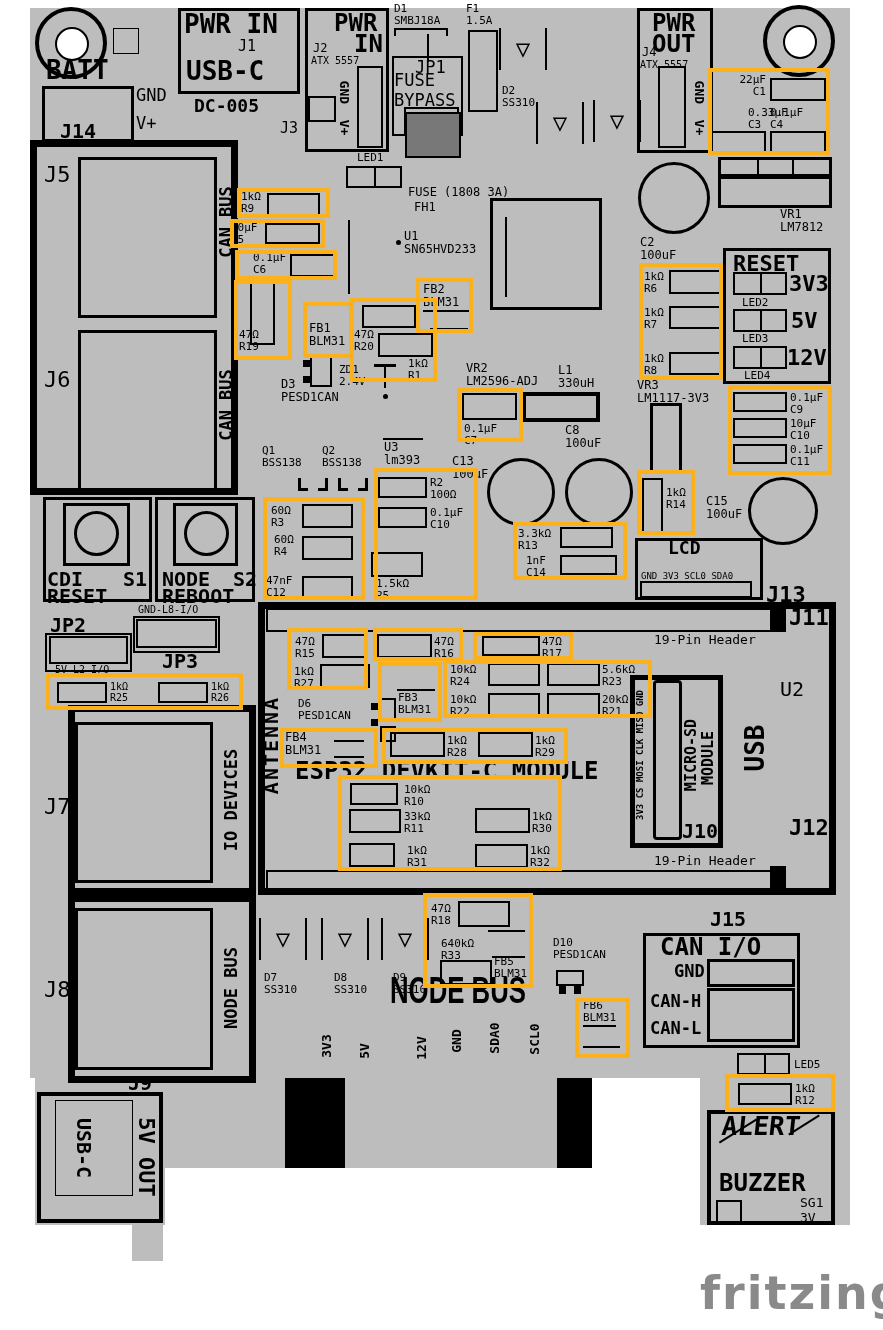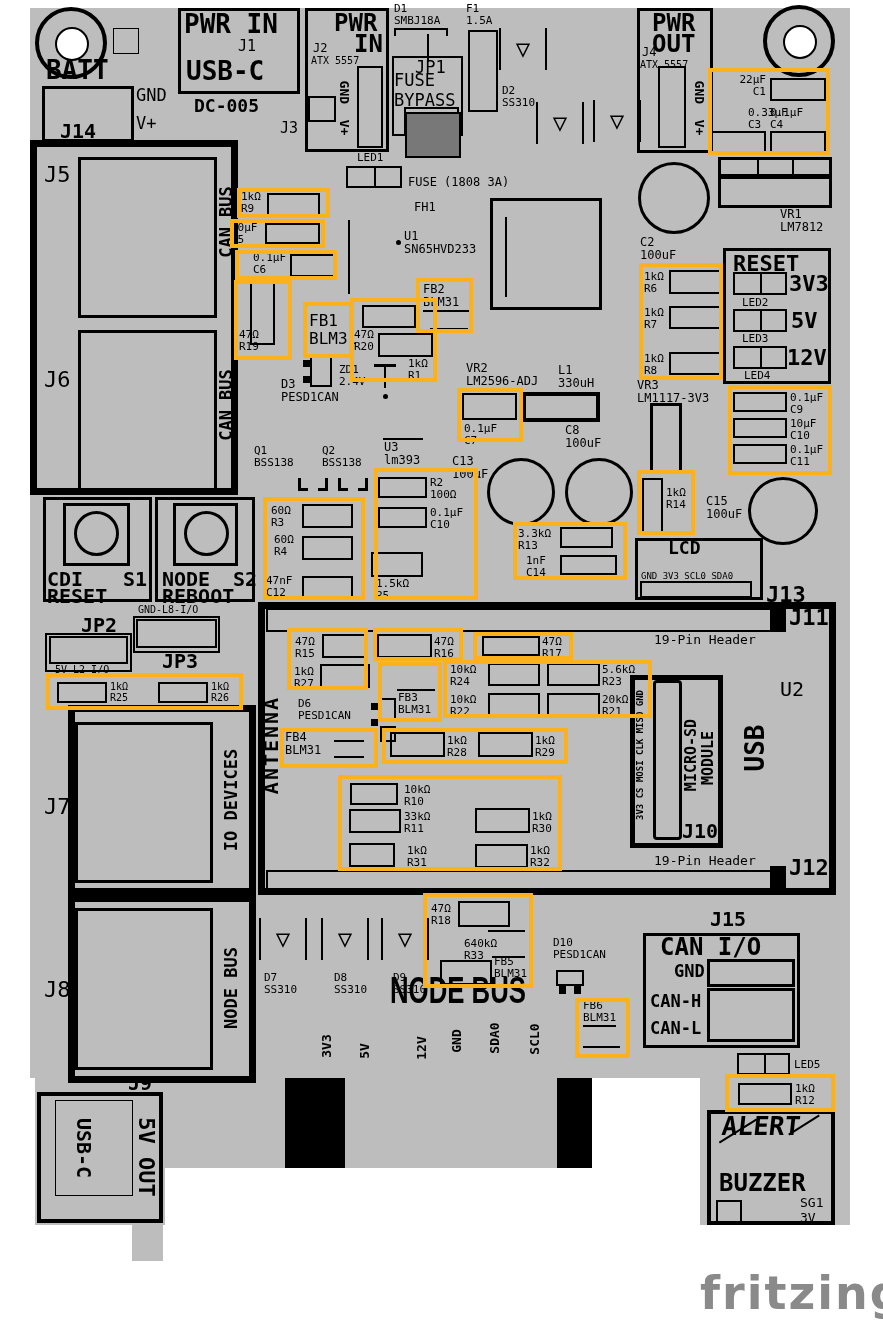--- a/index.html
+++ b/index.html
@@ -118,21 +118,21 @@
       <i style="left:33%"></i>
       <i style="left:66%"></i>
     </div>
   <div class="r3" style="left:718px;top:176px;width:114px;height:32px"></div>
   <div class="lab s12" style="left:780px;top:208px;font-size:12px"><span>VR1</span><span>LM7812</span></div>
   <div class="t" style="left:357px;top:152px">LED1</div>
   <div class="r led" style="left:346px;top:166px;width:56px;height:22px">
       <i></i>
     </div>
   <div class="dark" style="left:405px;top:112px;width:56px;height:46px"></div>
-  <div class="t s12" style="left:408px;top:176px">FUSE (1808 3A)</div>
+  <div class="t s12" style="left:408px;top:186px">FUSE (1808 3A)</div>
   <div class="t s12" style="left:414px;top:201px">FH1</div>
   <div class="r3" style="left:490px;top:198px;width:112px;height:112px"></div>
   <div class="line" style="left:348px;top:220px;width:2px;height:74px"></div>
   <div class="line" style="left:505px;top:217px;width:2px;height:80px"></div>
   <div class="k circle" style="left:396px;top:240px;width:5px;height:5px"></div>
   <div class="lab s12" style="left:404px;top:230px;font-size:12px"><span>U1</span><span>SN65HVD233</span></div>
   <div class="cap g" style="left:638px;top:162px;width:72px;height:72px"></div>
   <div class="lab s12" style="left:640px;top:236px;font-size:12px"><span>C2</span><span>100uF</span></div>
 
   <div class="hl" style="left:639px;top:263px;width:84px;height:117px"></div>
@@ -195,21 +195,21 @@
   <div class="lab" style="left:231px;top:222px"><span>10µF</span><span>C5</span></div>
   <div class="r" style="left:265px;top:223px;width:55px;height:21px"></div>
   <div class="hl" style="left:235px;top:250px;width:102px;height:30px"></div>
   <div class="lab" style="left:253px;top:252px"><span>0.1µF</span><span>C6</span></div>
   <div class="r" style="left:290px;top:254px;width:47px;height:23px"></div>
   <div class="hl" style="left:234px;top:280px;width:58px;height:80px"></div>
   <div class="r" style="left:250px;top:282px;width:25px;height:63px"></div>
   <div class="lab" style="left:239px;top:329px"><span>47Ω</span><span>R19</span></div>
 
   <div class="hl" style="left:303px;top:302px;width:50px;height:56px"></div>
-  <div class="lab s12" style="left:309px;top:312px;font-size:16px"><span>FB1</span><span>BLM31</span></div>
+  <div class="lab s12" style="left:309px;top:322px;font-size:12px"><span>FB1</span><span>BLM31</span></div>
   <div class="hl" style="left:416px;top:278px;width:57px;height:55px"></div>
   <div class="lab s12" style="left:423px;top:283px;font-size:12px"><span>FB2</span><span>BLM31</span></div>
   <div class="line" style="left:423px;top:310px;width:46px;height:2px"></div>
   <div class="line" style="left:430px;top:328px;width:38px;height:2px"></div>
   <div class="hl" style="left:350px;top:298px;width:87px;height:84px"></div>
   <div class="r" style="left:362px;top:305px;width:54px;height:23px"></div>
   <div class="lab" style="left:354px;top:329px"><span>47Ω</span><span>R20</span></div>
   <div class="r" style="left:378px;top:333px;width:55px;height:24px"></div>
   <div class="lab" style="left:408px;top:358px"><span>1kΩ</span><span>R1</span></div>
   <div class="lab s12" style="left:281px;top:378px;font-size:12px"><span>D3</span><span>PESD1CAN</span></div>
@@ -225,21 +225,21 @@
   <div class="hl" style="left:457px;top:388px;width:66px;height:54px"></div>
   <div class="r" style="left:462px;top:393px;width:55px;height:27px"></div>
   <div class="lab" style="left:464px;top:423px"><span>0.1µF</span><span>C7</span></div>
   <div class="lab s12" style="left:558px;top:364px;font-size:12px"><span>L1</span><span>330uH</span></div>
   <div class="r4" style="left:522px;top:392px;width:78px;height:30px"></div>
   <div class="lab s12" style="left:565px;top:424px;font-size:12px"><span>C8</span><span>100uF</span></div>
   <div class="lab s12" style="left:452px;top:455px;font-size:12px"><span>C13</span><span>100µF</span></div>
   <div class="cap g" style="left:487px;top:458px;width:68px;height:68px"></div>
   <div class="cap g" style="left:565px;top:458px;width:68px;height:68px"></div>
 
-  <div class="lab" style="left:254px;top:445px"><span>Q1</span><span>BSS138</span></div>
+  <div class="lab" style="left:262px;top:445px"><span>Q1</span><span>BSS138</span></div>
   <div class="lab" style="left:322px;top:445px"><span>Q2</span><span>BSS138</span></div>
   <div class="line" style="left:383px;top:438px;width:40px;height:2px"></div>
   <div class="lab s12" style="left:384px;top:441px;font-size:12px"><span>U3</span><span>lm393</span></div>
   <div style="left:298px;top:478px;width:10px;height:13px;border-left:3px solid #000;border-bottom:3px solid #000;z-index:15"></div>
   <div style="left:318px;top:478px;width:10px;height:13px;border-right:3px solid #000;border-bottom:3px solid #000;z-index:15"></div>
   <div style="left:338px;top:478px;width:10px;height:13px;border-left:3px solid #000;border-bottom:3px solid #000;z-index:15"></div>
   <div style="left:358px;top:478px;width:10px;height:13px;border-right:3px solid #000;border-bottom:3px solid #000;z-index:15"></div>
   <div class="hl" style="left:263px;top:497px;width:102px;height:103px"></div>
   <div class="lab" style="left:271px;top:505px"><span>60Ω</span><span>R3</span></div>
   <div class="r" style="left:302px;top:504px;width:51px;height:24px"></div>
@@ -266,21 +266,21 @@
   <div class="t s20 b" style="left:47px;top:568px">CDI</div>
   <div class="t s20 b" style="left:123px;top:568px">S1</div>
   <div class="t s20 b" style="left:47px;top:585px">RESET</div>
   <div class="r3" style="left:155px;top:497px;width:100px;height:105px"></div>
   <div class="btnsq g" style="left:173px;top:503px;width:65px;height:63px"></div>
   <div class="btncirc" style="left:184px;top:511px;width:45px;height:45px"></div>
   <div class="t s20 b" style="left:162px;top:568px">NODE</div>
   <div class="t s20 b" style="left:233px;top:568px">S2</div>
   <div class="t s20 b" style="left:162px;top:585px">REBOOT</div>
 
-  <div class="t s20 b" style="left:81px;top:614px">JP2</div>
+  <div class="t s20 b" style="left:50px;top:614px">JP2</div>
   <div class="r" style="left:45px;top:633px;width:87px;height:39px"></div>
   <div class="r" style="left:49px;top:636px;width:79px;height:28px"></div>
   <div class="t s10" style="left:55px;top:664px">5V-L2-I/O</div>
   <div class="t s10" style="left:138px;top:604px">GND-L8-I/O</div>
   <div class="r" style="left:133px;top:616px;width:87px;height:37px"></div>
   <div class="r" style="left:136px;top:619px;width:81px;height:29px"></div>
   <div class="t s20 b" style="left:162px;top:650px">JP3</div>
   <div class="hl" style="left:46px;top:673px;width:197px;height:37px"></div>
   <div class="r" style="left:57px;top:682px;width:50px;height:21px"></div>
   <div class="lab s10" style="left:110px;top:681px;font-size:10px"><span>1kΩ</span><span>R25</span></div>
@@ -337,20 +337,21 @@
   <div class="hl" style="left:280px;top:728px;width:98px;height:40px"></div>
   <div class="lab s12" style="left:285px;top:731px;font-size:12px"><span>FB4</span><span>BLM31</span></div>
   <div class="line" style="left:334px;top:740px;width:30px;height:2px"></div>
   <div class="line" style="left:334px;top:756px;width:30px;height:2px"></div>
   <div class="hl" style="left:382px;top:728px;width:186px;height:36px"></div>
   <div class="r" style="left:390px;top:732px;width:55px;height:25px"></div>
   <div class="lab" style="left:447px;top:735px"><span>1kΩ</span><span>R28</span></div>
   <div class="r" style="left:478px;top:732px;width:55px;height:25px"></div>
   <div class="lab" style="left:535px;top:735px"><span>1kΩ</span><span>R29</span></div>
 
+  <div class="t s24 b" style="left:295px;top:758px">ESP32 DEVKIT-C MODULE</div>
 
   <div class="hl" style="left:338px;top:775px;width:224px;height:96px"></div>
   <div class="r" style="left:350px;top:783px;width:48px;height:22px"></div>
   <div class="lab" style="left:404px;top:784px"><span>10kΩ</span><span>R10</span></div>
   <div class="r" style="left:349px;top:809px;width:52px;height:24px"></div>
   <div class="lab" style="left:404px;top:811px"><span>33kΩ</span><span>R11</span></div>
   <div class="r" style="left:475px;top:808px;width:55px;height:25px"></div>
   <div class="lab" style="left:532px;top:811px"><span>1kΩ</span><span>R30</span></div>
   <div class="r" style="left:349px;top:843px;width:46px;height:24px"></div>
   <div class="lab" style="left:407px;top:845px"><span>1kΩ</span><span>R31</span></div>
@@ -362,27 +363,27 @@
   <div class="r3" style="left:653px;top:680px;width:29px;height:160px;border-radius:4px"></div>
   <div class="t s15 b vc" style="left:691px;top:755px">MICRO-SD</div>
   <div class="t s15 b vc" style="left:708px;top:758px">MODULE</div>
   <div class="t s20 b" style="left:682px;top:820px">J10</div>
   <div class="t b vc" style="left:755px;top:748px;font-size:26px">USB</div>
   <div class="t s20" style="left:780px;top:678px">U2</div>
 
   <div class="t s13" style="left:654px;top:854px">19-Pin Header</div>
   <div class="r" style="left:266px;top:870px;width:506px;height:22px"></div>
   <div class="k" style="left:770px;top:866px;width:16px;height:28px"></div>
-  <div class="t s22 b" style="left:789px;top:856px">J12</div>
+  <div class="t s22 b" style="left:789px;top:816px">J12</div>
 
   <div class="hl" style="left:423px;top:893px;width:110px;height:95px"></div>
   <div class="lab" style="left:431px;top:903px"><span>47Ω</span><span>R18</span></div>
   <div class="r" style="left:458px;top:901px;width:52px;height:26px"></div>
   <div class="line" style="left:488px;top:930px;width:37px;height:2px"></div>
-  <div class="lab" style="left:464px;top:938px"><span>640kΩ</span><span>R33</span></div>
+  <div class="lab" style="left:441px;top:938px"><span>640kΩ</span><span>R33</span></div>
   <div class="line" style="left:492px;top:956px;width:33px;height:2px"></div>
   <div class="r" style="left:440px;top:960px;width:52px;height:25px"></div>
   <div class="lab" style="left:494px;top:956px"><span>FB5</span><span>BLM31</span></div>
   <div class="lab" style="left:553px;top:937px"><span>D10</span><span>PESD1CAN</span></div>
   <div class="r" style="left:556px;top:970px;width:28px;height:16px"></div>
   <div class="k" style="left:559px;top:986px;width:7px;height:8px"></div>
   <div class="k" style="left:574px;top:986px;width:7px;height:8px"></div>
   <div class="hl" style="left:575px;top:998px;width:55px;height:60px"></div>
   <div class="lab" style="left:583px;top:1000px"><span>FB6</span><span style="border-bottom:2px solid #000">BLM31</span></div>
   <div class="line" style="left:583px;top:1046px;width:37px;height:2px"></div>

